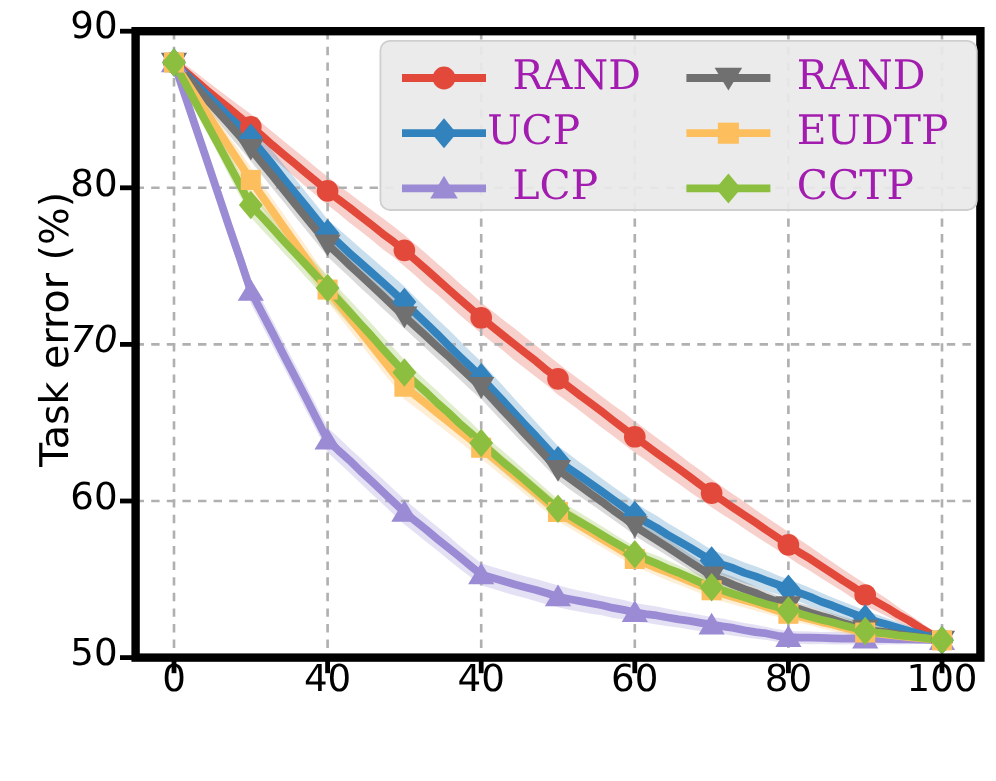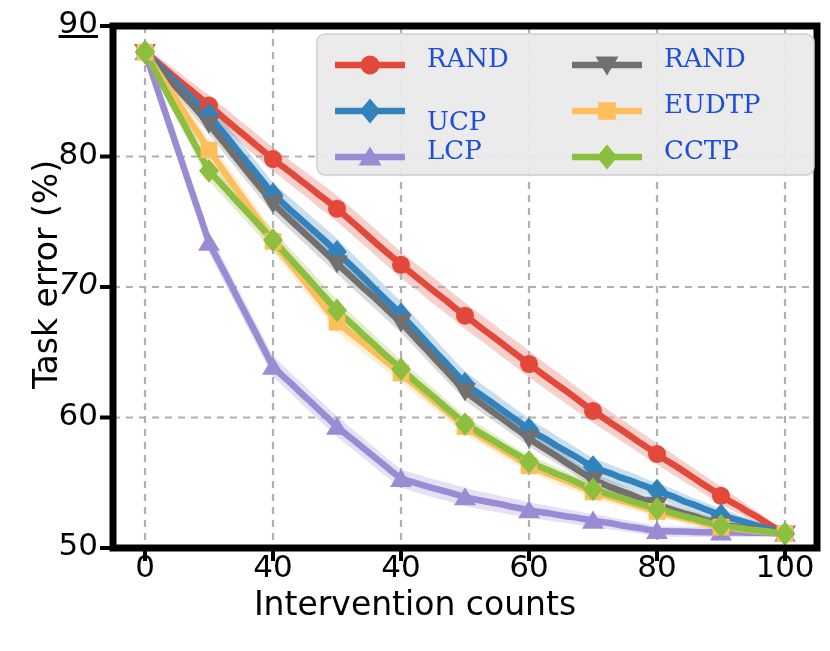--- a/index.html
+++ b/index.html
@@ -5,21 +5,21 @@
   html,body{margin:0;padding:0;background:#ffffff;}
   body{width:830px;height:651px;overflow:hidden;font-family:"Liberation Sans",sans-serif;}
   #root{position:relative;width:830px;height:651px;background:#fff;}
   #figure{position:absolute;left:0;top:0;width:830px;height:651px;}
   .axlabel{position:absolute;color:#000;font-family:"DejaVu Sans","Liberation Sans",sans-serif;}
   #xlabel{left:0;top:584px;width:830px;text-align:center;font-size:33px;letter-spacing:0px;}
   #ylabel{transform:rotate(-90deg);transform-origin:center center;left:-255px;top:255px;width:600px;text-align:center;font-size:33px;}
   .ticktext{position:absolute;color:#000;font-family:"DejaVu Sans","Liberation Sans",sans-serif;font-size:31px;}
   .xtick{text-align:center;width:80px;top:548px;}
   .ytick{text-align:right;width:90px;}
-  .legend-label{position:absolute;font-family:"DejaVu Serif","Liberation Serif",serif;font-size:26px;color:#1d4ed8;white-space:nowrap;}
+  .legend-label{position:absolute;font-family:"DejaVu Serif","Liberation Serif",serif;font-size:34px;color:#a21caf;white-space:nowrap;}
 </style>
 </head>
 <body>
 
 <div id="root">
 
   <svg id="figure" viewBox="0 0 830 651">
     <g id="bands-layer">
         <path d="M145.0,46.9 L154.1,53.7 L163.3,60.5 L172.4,67.6 L181.6,74.6 L190.7,81.4 L199.9,88.4 L209.0,94.9 L218.1,102.4 L227.3,110.0 L236.4,117.4 L245.6,125.0 L254.7,132.3 L263.9,139.9 L273.0,147.3 L282.1,154.3 L291.3,161.3 L300.4,168.1 L309.6,175.0 L318.7,181.7 L327.9,188.5 L337.0,195.8 L346.1,203.6 L355.3,211.5 L364.4,219.5 L373.6,227.5 L382.7,235.8 L391.9,243.7 L401.0,252.0 L410.1,259.2 L419.3,266.5 L428.4,273.4 L437.6,280.8 L446.7,288.0 L455.9,295.5 L465.0,302.7 L474.1,309.7 L483.3,316.6 L492.4,323.3 L501.6,330.5 L510.7,337.3 L519.9,343.8 L529.0,351.1 L538.1,357.9 L547.3,364.7 L556.4,371.5 L565.6,378.5 L574.7,385.7 L583.9,392.1 L593.0,399.2 L602.1,405.8 L611.3,412.0 L620.4,418.2 L629.6,424.8 L638.7,431.1 L647.9,437.1 L657.0,443.4 L666.1,449.5 L675.3,455.6 L684.4,462.1 L693.6,468.3 L702.7,474.5 L711.9,480.6 L721.0,486.5 L730.1,493.2 L739.3,499.2 L748.4,505.8 L757.6,511.8 L766.7,518.2 L775.9,524.7 L785.0,531.0 L785.0,536.3 L775.9,531.8 L766.7,527.1 L757.6,522.7 L748.4,518.4 L739.3,513.7 L730.1,509.2 L721.0,505.0 L711.9,499.3 L702.7,493.2 L693.6,487.4 L684.4,481.9 L675.3,475.9 L666.1,470.4 L657.0,464.3 L647.9,458.4 L638.7,452.6 L629.6,446.6 L620.4,440.7 L611.3,434.4 L602.1,428.8 L593.0,422.7 L583.9,416.0 L574.7,409.8 L565.6,403.2 L556.4,396.8 L547.3,390.4 L538.1,383.4 L529.0,377.2 L519.9,370.2 L510.7,363.1 L501.6,356.5 L492.4,349.3 L483.3,342.3 L474.1,335.4 L465.0,329.0 L455.9,321.3 L446.7,314.2 L437.6,307.1 L428.4,299.9 L419.3,292.1 L410.1,285.3 L401.0,277.9 L391.9,269.9 L382.7,262.0 L373.6,253.8 L364.4,245.5 L355.3,238.1 L346.1,229.6 L337.0,221.8 L327.9,214.2 L318.7,207.4 L309.6,199.7 L300.4,192.6 L291.3,185.6 L282.1,178.0 L273.0,170.9 L263.9,163.1 L254.7,155.4 L245.6,147.5 L236.4,139.5 L227.3,131.5 L218.1,124.0 L209.0,116.0 L199.9,107.5 L190.7,99.3 L181.6,91.1 L172.4,82.5 L163.3,73.8 L154.1,65.6 L145.0,57.3 Z" fill="#e2493a" fill-opacity="0.26" stroke="none"></path>
         <path d="M145.0,46.9 L154.1,54.7 L163.3,63.1 L172.4,71.0 L181.6,79.2 L190.7,87.2 L199.9,94.9 L209.0,103.2 L218.1,114.1 L227.3,125.8 L236.4,137.3 L245.6,148.3 L254.7,159.7 L263.9,171.2 L273.0,182.9 L282.1,190.8 L291.3,198.8 L300.4,206.8 L309.6,214.8 L318.7,222.8 L327.9,230.6 L337.0,238.7 L346.1,247.8 L355.3,256.8 L364.4,265.8 L373.6,274.3 L382.7,283.5 L391.9,292.7 L401.0,301.4 L410.1,311.6 L419.3,321.7 L428.4,331.8 L437.6,341.9 L446.7,351.9 L455.9,361.9 L465.0,371.6 L474.1,378.3 L483.3,385.5 L492.4,391.8 L501.6,398.8 L510.7,405.5 L519.9,411.9 L529.0,418.6 L538.1,424.6 L547.3,429.7 L556.4,435.8 L565.6,441.3 L574.7,446.7 L583.9,452.5 L593.0,458.2 L602.1,461.5 L611.3,465.1 L620.4,468.8 L629.6,471.9 L638.7,475.4 L647.9,479.4 L657.0,482.9 L666.1,486.3 L675.3,490.1 L684.4,494.0 L693.6,497.9 L702.7,501.4 L711.9,504.9 L721.0,508.9 L730.1,511.8 L739.3,515.2 L748.4,518.4 L757.6,521.8 L766.7,524.7 L775.9,527.9 L785.0,531.0 L785.0,536.3 L775.9,534.3 L766.7,531.9 L757.6,530.1 L748.4,528.3 L739.3,525.9 L730.1,523.9 L721.0,521.6 L711.9,518.4 L702.7,515.0 L693.6,511.8 L684.4,508.3 L675.3,505.3 L666.1,501.5 L657.0,498.3 L647.9,495.4 L638.7,492.3 L629.6,488.8 L620.4,486.0 L611.3,482.8 L602.1,479.4 L593.0,476.0 L583.9,470.9 L574.7,465.5 L565.6,460.8 L556.4,455.5 L547.3,450.3 L538.1,445.0 L529.0,439.6 L519.9,433.6 L510.7,427.1 L501.6,420.6 L492.4,414.5 L483.3,408.2 L474.1,401.6 L465.0,395.2 L455.9,385.6 L446.7,375.7 L437.6,366.5 L428.4,356.6 L419.3,346.8 L410.1,337.2 L401.0,327.3 L391.9,318.7 L382.7,309.5 L373.6,300.8 L364.4,291.7 L355.3,282.5 L346.1,273.6 L337.0,264.6 L327.9,256.7 L318.7,248.2 L309.6,239.5 L300.4,231.4 L291.3,222.6 L282.1,214.7 L273.0,205.9 L263.9,195.0 L254.7,183.2 L245.6,171.8 L236.4,160.4 L227.3,149.0 L218.1,137.7 L209.0,126.7 L199.9,116.8 L190.7,106.8 L181.6,96.6 L172.4,87.0 L163.3,77.0 L154.1,67.1 L145.0,57.3 Z" fill="#3182bd" fill-opacity="0.26" stroke="none"></path>
@@ -154,40 +154,39 @@
           <line x1="335" y1="157" x2="405" y2="157" stroke="#9b8ad4" stroke-width="6.5" stroke-linecap="butt"></line>
           <polygon points="370,146.5 381.5,165.5 358.5,165.5" fill="#9b8ad4"></polygon>
         </g>
         <g>
           <line x1="572" y1="157" x2="642" y2="157" stroke="#8cbf3f" stroke-width="6.5" stroke-linecap="butt"></line>
           <polygon points="607,144.5 617.5,157 607,169.5 596.5,157" fill="#8cbf3f"></polygon>
         </g>
       </g>
   </svg>
 
-  <div class="axlabel" id="xlabel">Intervention counts</div>
   <div class="axlabel" id="ylabel">Task error (%)</div>
 
   <div id="xticks">
       <div class="ticktext xtick" style="left: 105px;">0</div>
       <div class="ticktext xtick" style="left: 233px;">40</div>
       <div class="ticktext xtick" style="left: 361px;">40</div>
       <div class="ticktext xtick" style="left: 489px;">60</div>
       <div class="ticktext xtick" style="left: 617px;">80</div>
       <div class="ticktext xtick" style="left: 745px;">100</div>
     </div>
   <div id="yticks">
       <div class="ticktext ytick" style="left: 8px; top: 526px;">50</div>
       <div class="ticktext ytick" style="left: 8px; top: 395.5px;">60</div>
       <div class="ticktext ytick" style="left: 8px; top: 265px; font-style: italic;">70</div>
       <div class="ticktext ytick" style="left: 8px; top: 134.5px;">80</div>
-      <div class="ticktext ytick" style="left: 8px; top: 4px; text-decoration: underline;">90</div>
+      <div class="ticktext ytick" style="left: 8px; top: 4px;">90</div>
     </div>
   <div id="legendlabels">
       <div class="legend-label" style="left: 427px; top: 43px;">RAND</div>
       <div class="legend-label" style="left: 664px; top: 43px;">RAND</div>
-      <div class="legend-label" style="left: 427px; top: 89px; margin-top: 17px;">UCP</div>
+      <div class="legend-label" style="left: 406px; top: 89px;">UCP</div>
       <div class="legend-label" style="left: 664px; top: 89px;">EUDTP</div>
       <div class="legend-label" style="left: 427px; top: 135px;">LCP</div>
       <div class="legend-label" style="left: 664px; top: 135px;">CCTP</div>
     </div>
 
 </div>
 
 </body></html>

